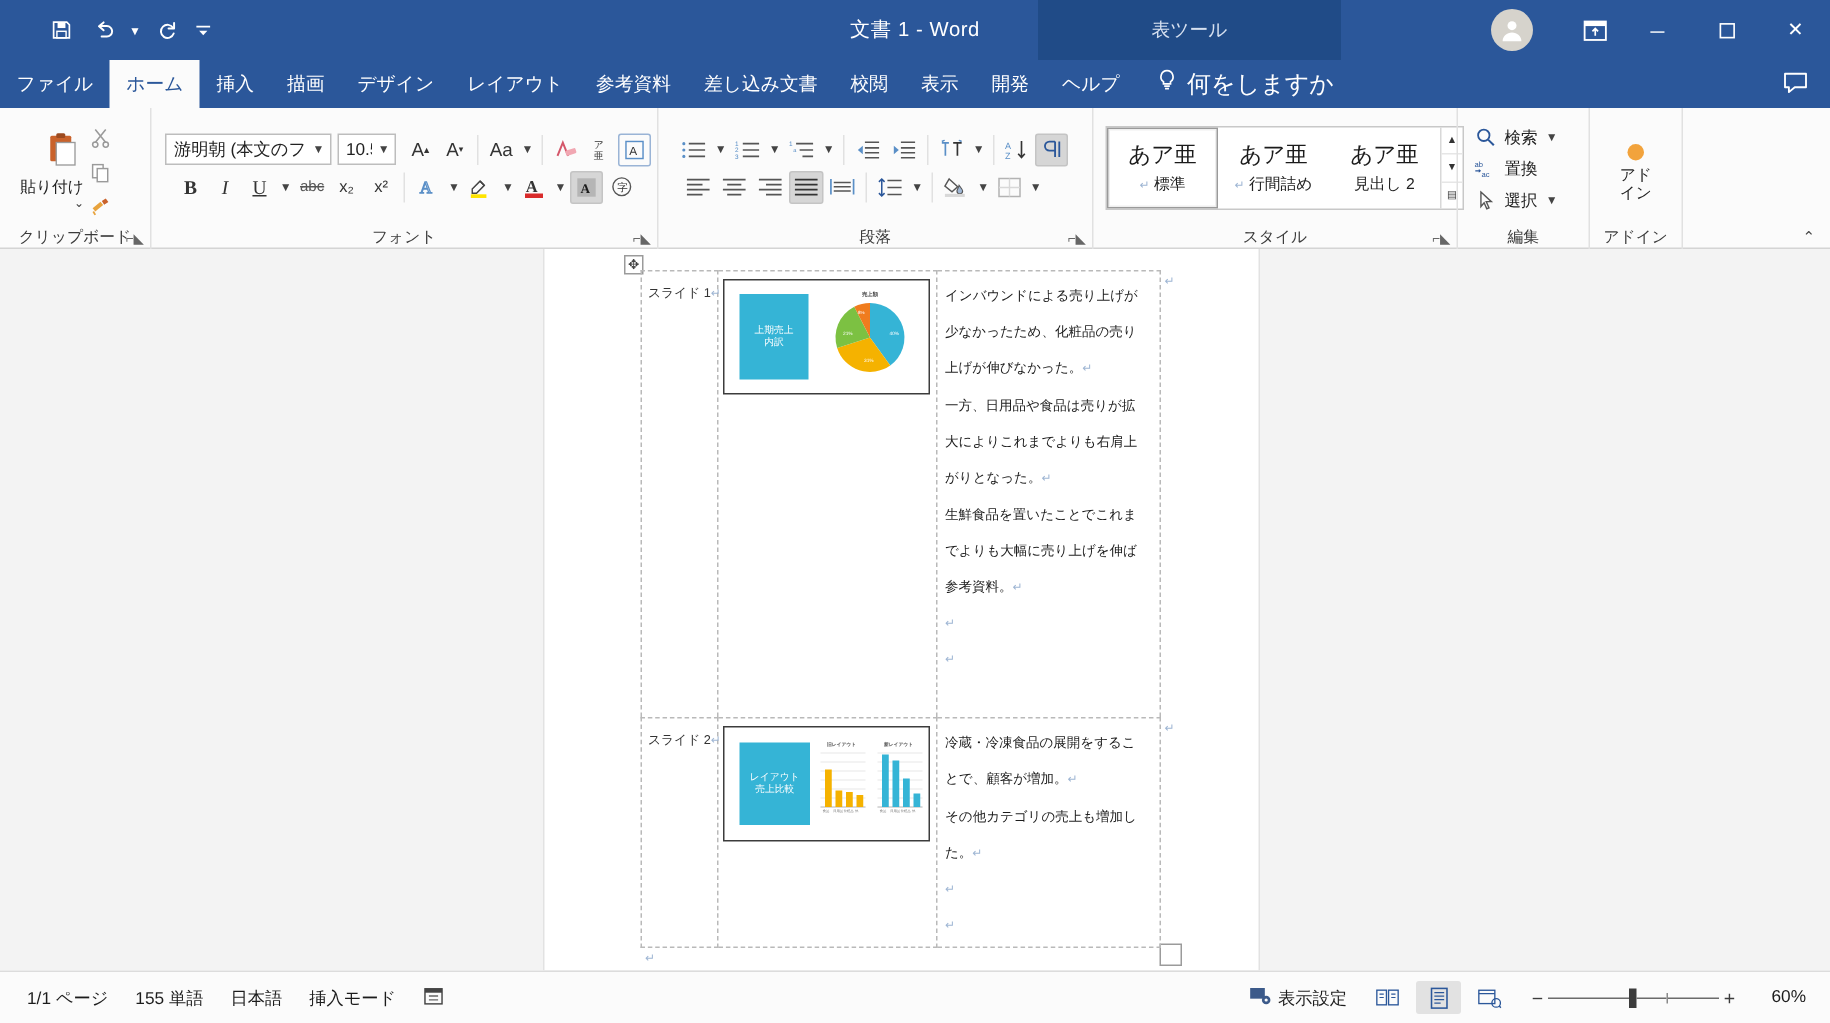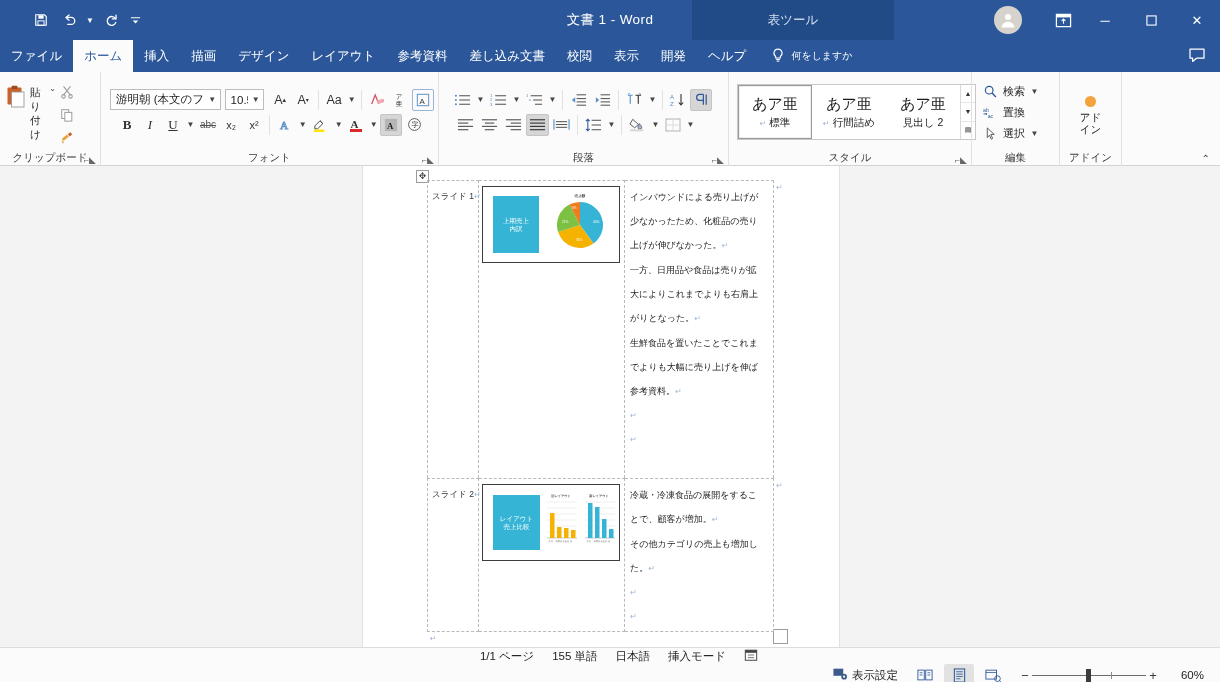--- a/index.html
+++ b/index.html
@@ -57,21 +57,21 @@
   }
   .tab {
     padding: 0 11px; display: flex; align-items: center;
     color: #fff; font-size: 12.5px; white-space: nowrap;
   }
   .tab.active { background: #fbfbfb; color: #2b579a; }
   .ctx-tabs { display: flex; background: #204b87; height: 32px; }
   .ctx-tabs .tab { color: #fff; }
   .tellme {
     display: flex; align-items: center; gap: 6px; padding: 0 10px 0 14px;
-    color: #fff; font-size: 10px; white-space: nowrap;
+    color: #fff; font-size: 16px; white-space: nowrap;
   }
   .share-icon { position: absolute; right: 14px; top: 7px; color: #fff; }
 
   
   .ribbon {
     position: absolute; top: 72px; left: 0; width: 1220px; height: 94px;
     background: #fbfbfb; border-bottom: 1px solid #d4d4d4;
     display: flex; align-items: stretch;
   }
   .rgroup { position: relative; display: flex; flex-direction: column; height: 94px; }
@@ -79,21 +79,21 @@
   .rgroup .body { flex: 1; display: flex; align-items: center; padding: 2px 4px 0 4px; }
   .rgroup .glabel {
     height: 16px; font-size: 10.5px; color: #3b3b3b;
     display: flex; align-items: center; justify-content: center; position: relative;
   }
   .dlauncher { position: absolute; right: 4px; bottom: 1px; font-size: 9px; color: #666; }
 
   
   .clip-wrap { display: flex; align-items: flex-start; padding-left: 8px; }
   .paste {
-    width: 52px; display: flex; flex-direction: row; align-items: flex-start;
+    width: 52px; display: flex; flex-direction: column; align-items: flex-end;
     padding-top: 3px;
   }
   .paste .ic { font-size: 20px; line-height: 22px; }
   .paste .lb { font-size: 10.5px; color: #222; margin-top: 1px; }
   .paste .dn { font-size: 8px; color: #444; line-height: 8px; }
   .clip-small { display: flex; flex-direction: column; gap: 3px; padding-top: 5px; }
   .clip-small .ci { width: 22px; height: 20px; display: flex; align-items: center; justify-content: center; font-size: 13px; }
 
   
   .rows { display: flex; flex-direction: column; gap: 3px; width: 100%; }
@@ -193,21 +193,21 @@
   }
   .pie-wrap { position: absolute; }
   .pie-title { font-size: 3.6px; color: #444; text-align: center; font-weight: bold; }
   .bar-chart { position: absolute; }
   .bc-title { font-size: 3.2px; color: #555; text-align: center; font-weight: bold; }
 
   
   .status {
     position: absolute; bottom: 0; left: 0; width: 1220px; height: 35px;
     background: #fbfbfb; border-top: 1px solid #dcdcdc;
-    display: flex; align-items: center; font-size: 11.5px; color: #1c1c1c; flex-direction: column;
+    display: flex; align-items: center; font-size: 11.5px; color: #1c1c1c;
   }
   .status .left { display: flex; align-items: center; gap: 18px; padding-left: 18px; }
   .status .right { margin-left: auto; display: flex; align-items: center; gap: 4px; padding-right: 16px; }
   .vbtn {
     width: 30px; height: 22px; display: flex; align-items: center; justify-content: center;
     color: #2b579a; font-size: 12px; border-radius: 2px;
   }
   .vbtn.on { background: #e2e2e2; }
   .zoomslider { display: flex; align-items: center; gap: 0; margin: 0 6px; }
   .zline { width: 54px; height: 1px; background: #6b6b6b; }

